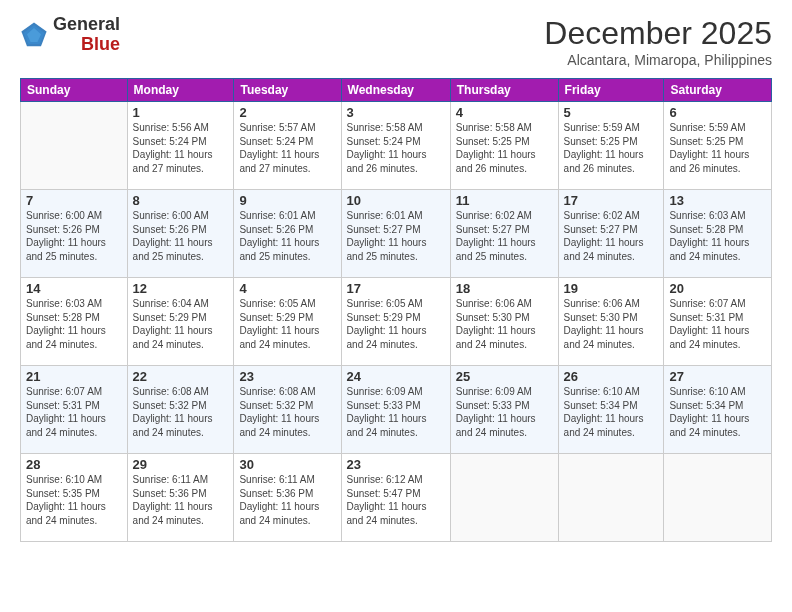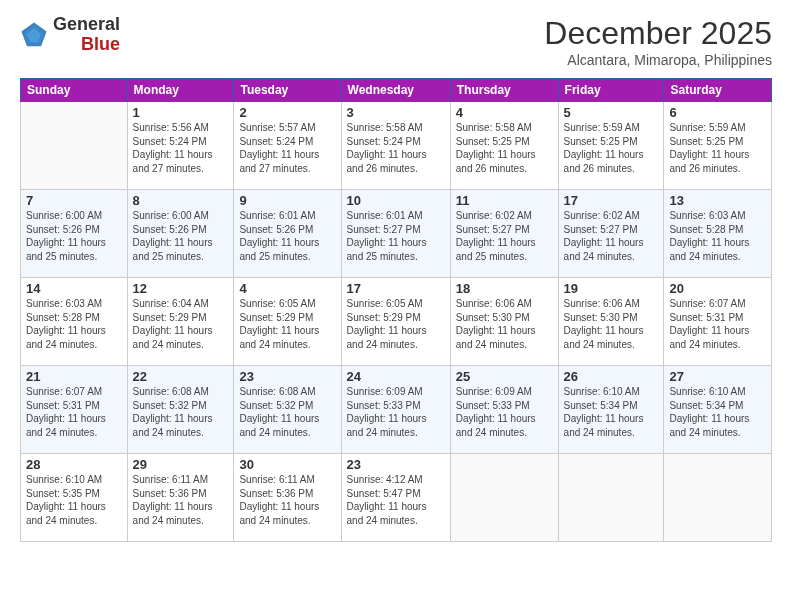--- a/index.html
+++ b/index.html
@@ -251,21 +251,21 @@
           <td>
             <span class="day-num">29</span>
             <div class="day-info"><span>Sunrise: 6:11 AM</span><br><span>Sunset: 5:36 PM</span><br><span>Daylight: 11 hours</span><br><span>and 24 minutes.</span></div>
           </td>
           <td>
             <span class="day-num">30</span>
             <div class="day-info"><span>Sunrise: 6:11 AM</span><br><span>Sunset: 5:36 PM</span><br><span>Daylight: 11 hours</span><br><span>and 24 minutes.</span></div>
           </td>
           <td>
             <span class="day-num">23</span>
-            <div class="day-info"><span>Sunrise: 4:12 AM</span><br><span>Sunset: 5:47 PM</span><br><span>Daylight: 11 hours</span><br><span>and 24 minutes.</span></div>
+            <div class="day-info"><span>Sunrise: 6:12 AM</span><br><span>Sunset: 5:47 PM</span><br><span>Daylight: 11 hours</span><br><span>and 24 minutes.</span></div>
           </td>
           <td class="empty"></td>
           <td class="empty"></td>
           <td class="empty"></td>
         </tr>
       </tbody>
   </table>
 </div>
 
 </body></html>

